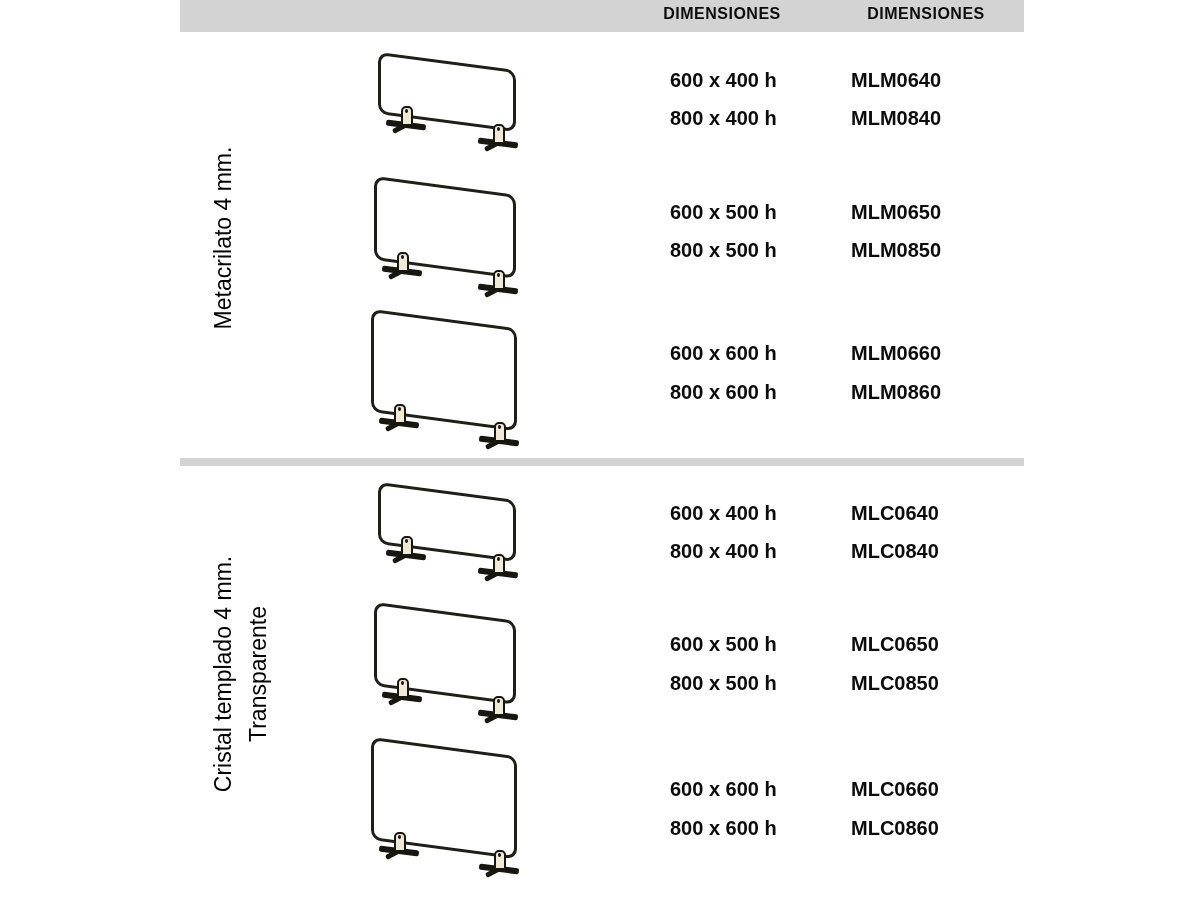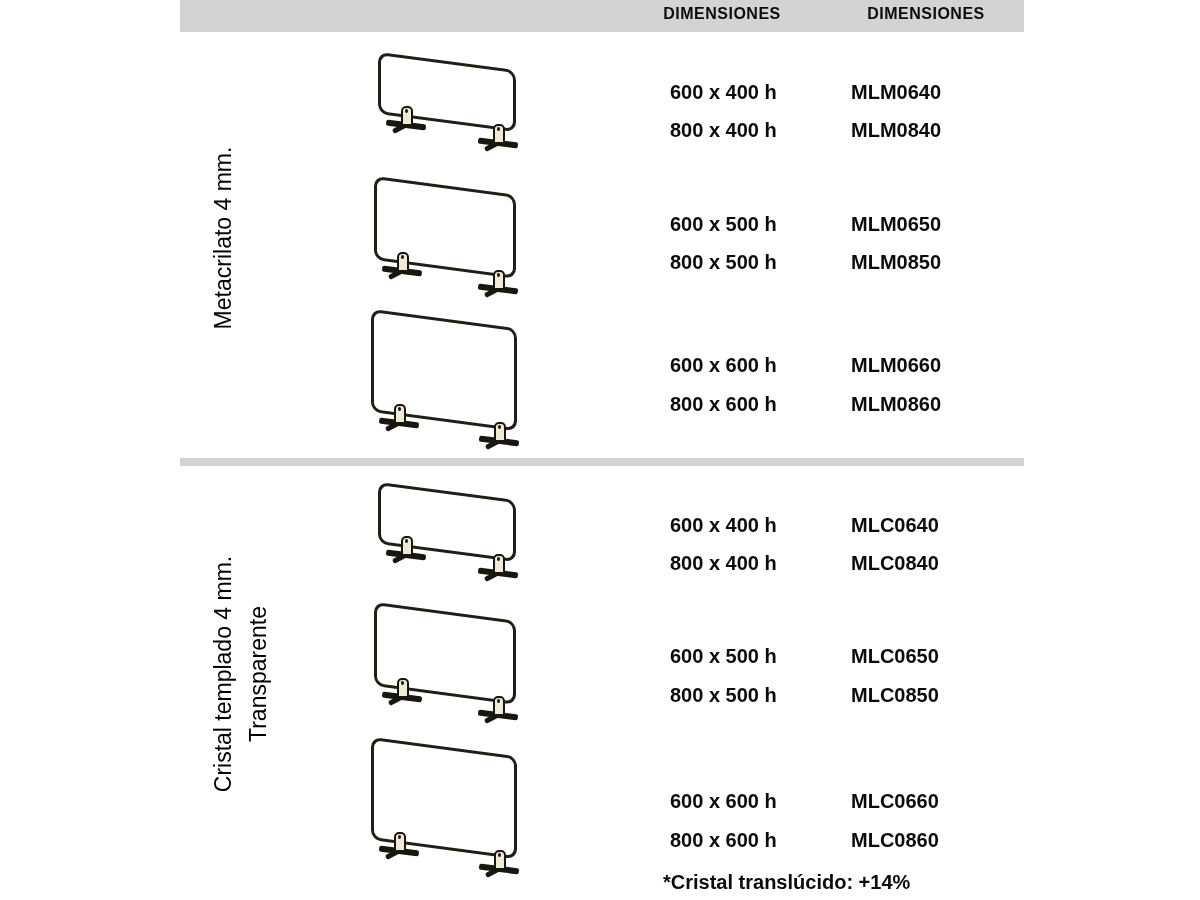--- a/index.html
+++ b/index.html
@@ -12,21 +12,21 @@
                 text-align:center;color:#0c0c0c;}
   .hl-dim{left:642px;width:160px;}
   .hl-ref{left:846px;width:160px;}
   .section-divider{position:absolute;left:180px;top:458px;width:844px;height:8px;background:#d3d3d3;}
 
   
   .vlabel{position:absolute;transform:translate(-50%,-50%) rotate(-90deg);
           font-size:23px;color:#000;white-space:nowrap;text-align:center;line-height:35px;}
 
   
-  .row{position:absolute;left:0;width:1200px;height:22px;margin-top:12px;}
+  .row{position:absolute;left:0;width:1200px;height:22px;}
   .cell{position:absolute;top:0;font-weight:700;font-size:20px;white-space:nowrap;}
   .dim{left:670px;}
   .ref{left:851px;}
 
   .footnote{position:absolute;left:663px;top:871px;font-weight:700;font-size:20px;white-space:nowrap;}
 
   
   .screen{position:absolute;}
   .panel{position:absolute;left:2px;top:2px;background:#fff;border:3px solid #201f17;
          border-radius:10px;transform:skewY(7.5deg);transform-origin:0 0;box-sizing:border-box;}
@@ -187,15 +187,14 @@
   </div>
   <div class="row" style="top:778px">
     <span class="cell dim">600 x 600 h</span>
     <span class="cell ref">MLC0660</span>
   </div>
   <div class="row" style="top:817px">
     <span class="cell dim">800 x 600 h</span>
     <span class="cell ref">MLC0860</span>
   </div>
 
-  <div class="footnote">*Cristal translúcido: +14%</div>
 
 </div>
 
 </body></html>

